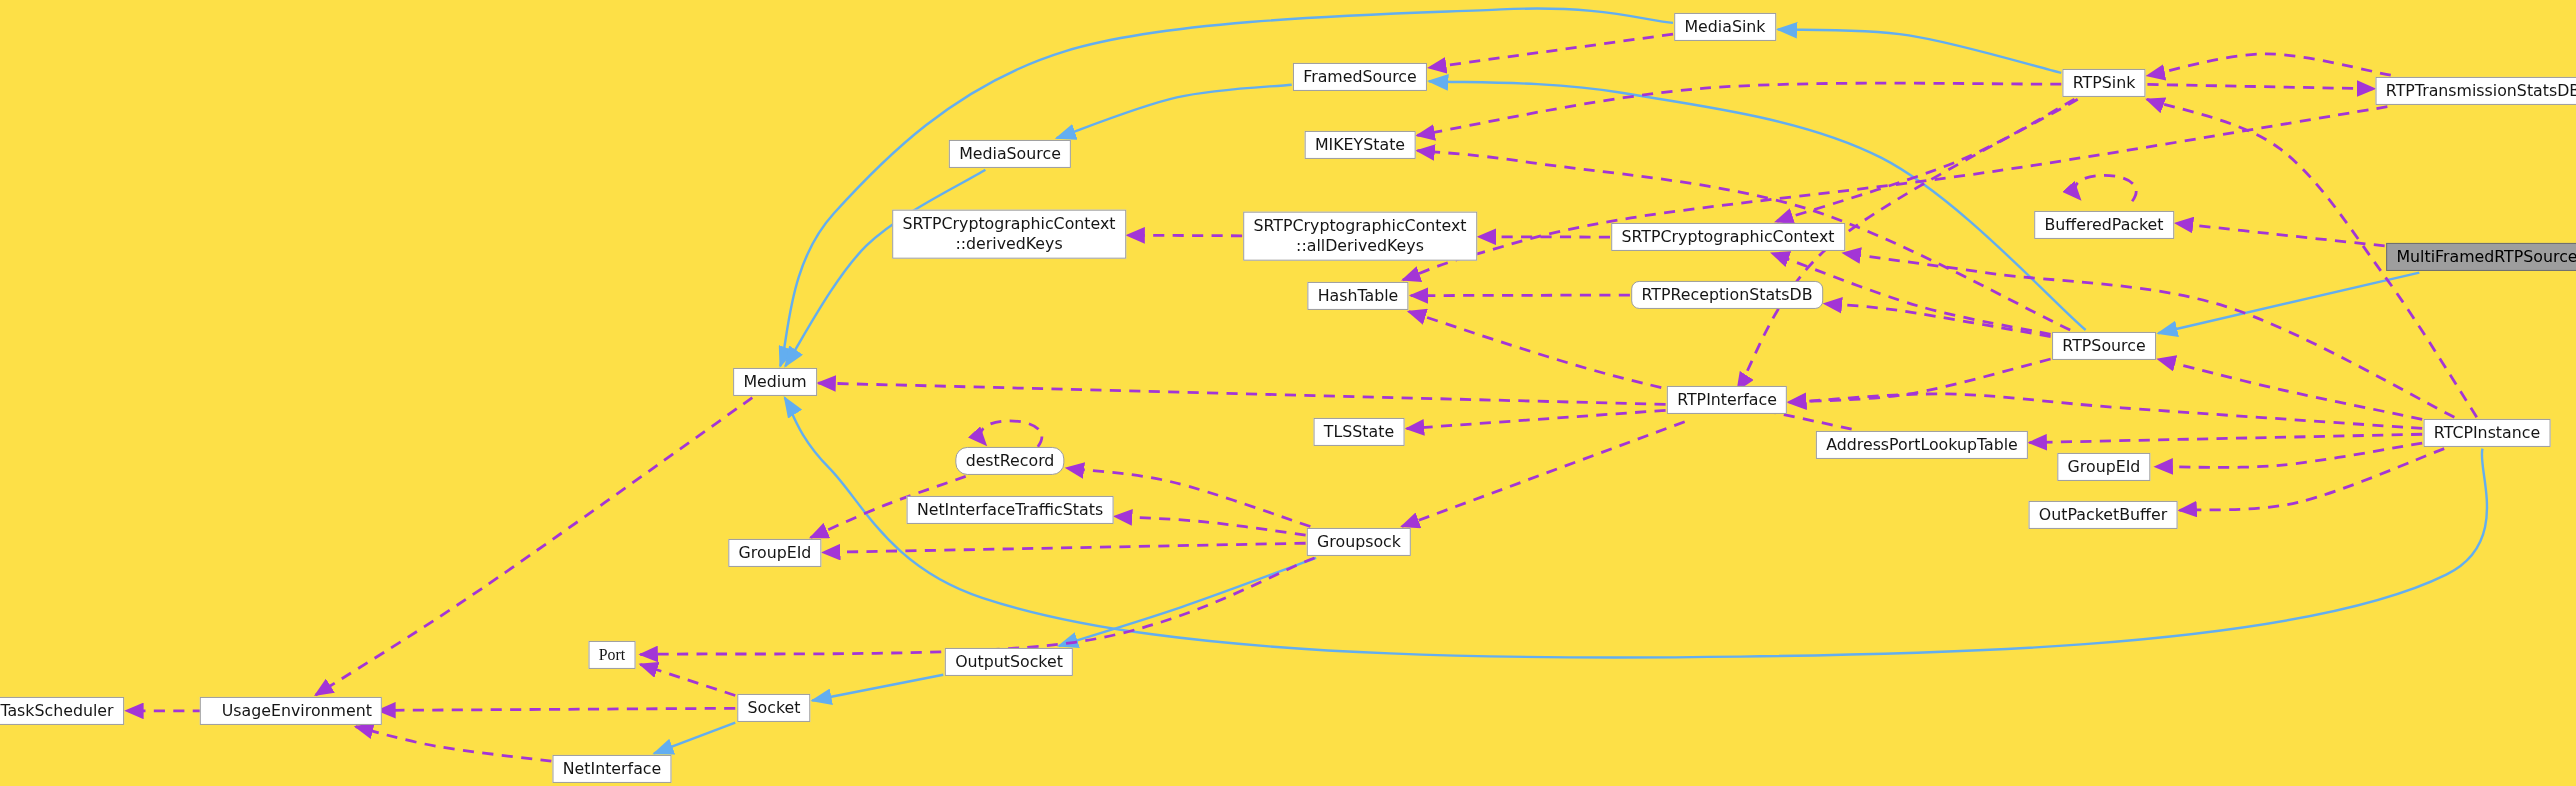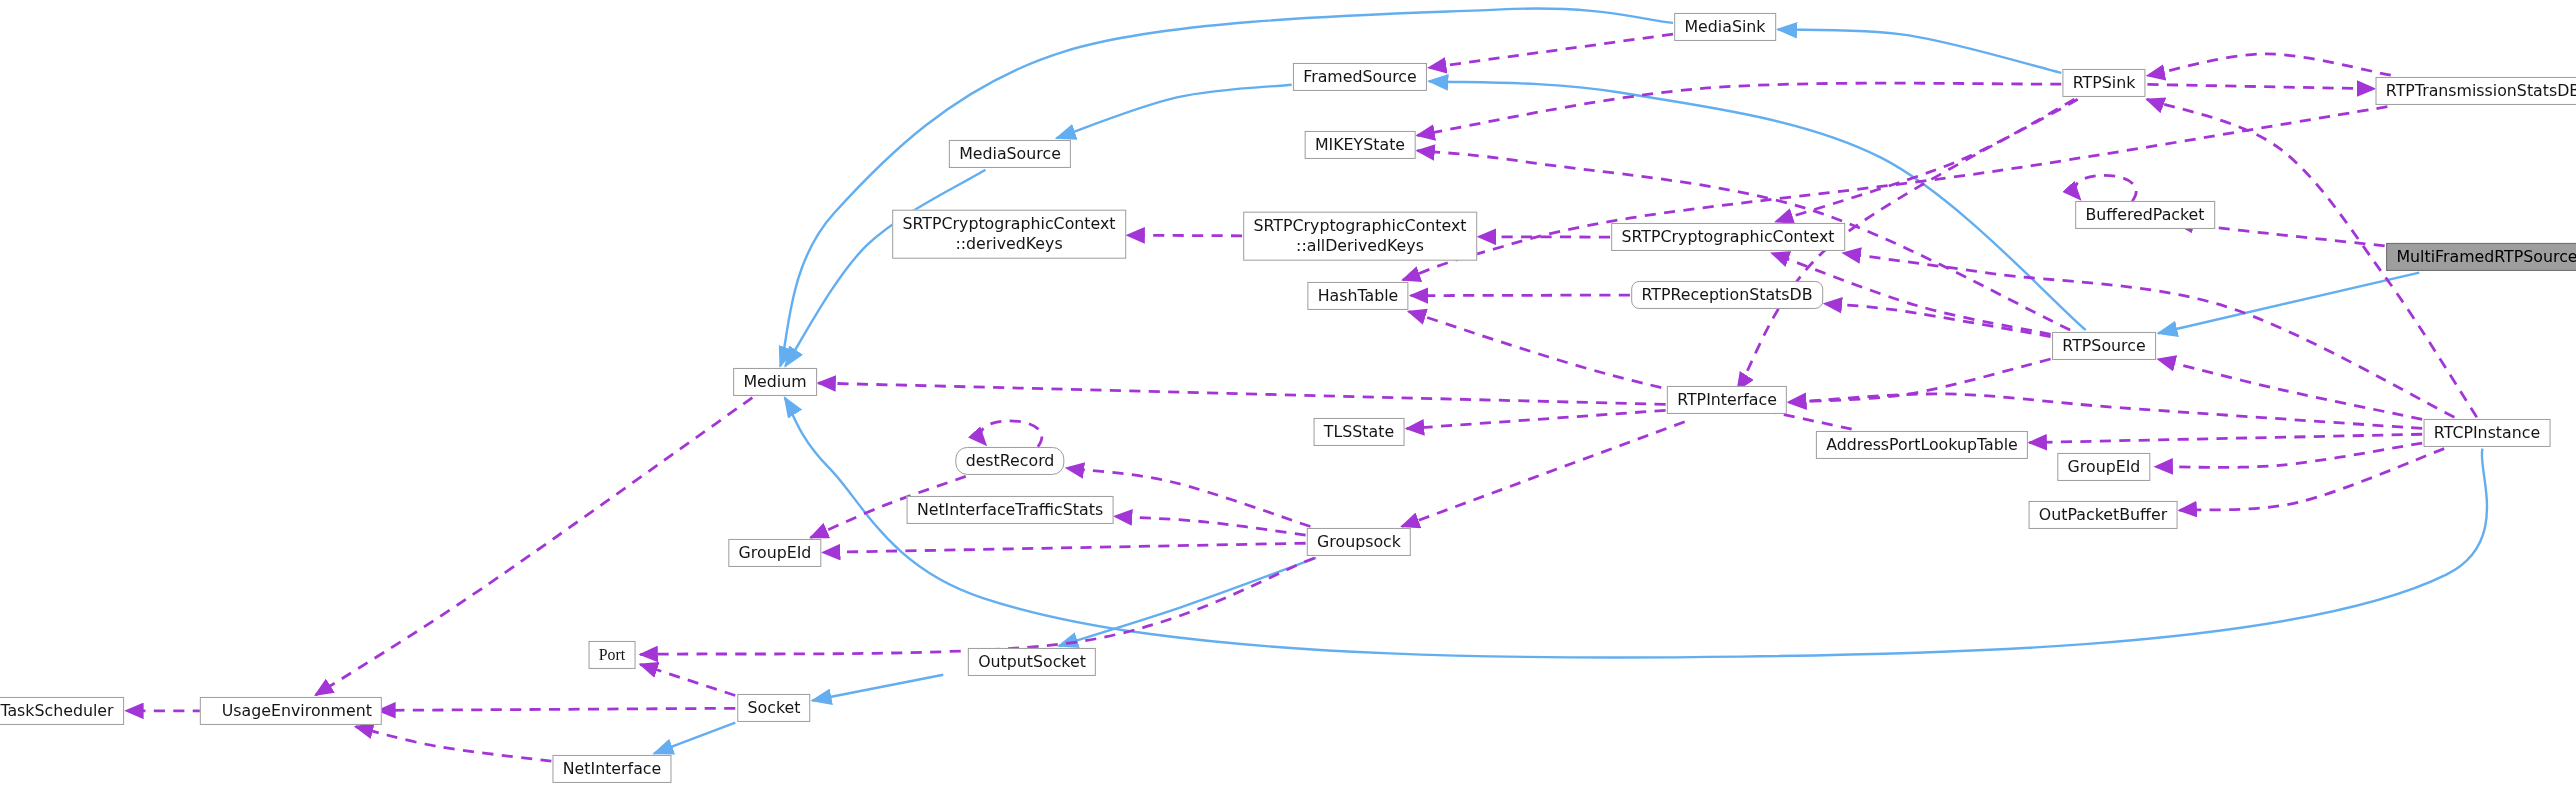--- a/index.html
+++ b/index.html
@@ -1,17 +1,17 @@
 <!DOCTYPE html>
 <html style="font-size:15px"><head>
 <meta charset="utf-8">
 <style>
   html,body { margin:0; padding:0; background:#000; }
   #canvas {
-    position:relative; width:2576px; height:787px; background:#ffffff;
+    position:relative; width:2576px; height:787px; background:#fde047;
     font-family:"DejaVu Sans", sans-serif; overflow:hidden;
   }
   #edges { position:absolute; left:0; top:0; z-index:1; }
   .node {
     position:absolute; transform:translate(-50%,-50%);
     background:#ffffff; border:1.9px solid #9c9c9c; color:#151515;
     font-size:15.8px; line-height:1.3; padding:2.8px 9.3px;
     white-space:pre; text-align:center; z-index:2; box-sizing:border-box;
   }
   .node.focus { background:#9e9e9e; border-color:#6e6e6e; color:#000; }
@@ -85,36 +85,36 @@
     <div class="node" style="left: 1360px; top: 77px;">FramedSource</div>
     <div class="node" style="left: 2104px; top: 83px;">RTPSink</div>
     <div class="node" style="left: 2483px; top: 91px;">RTPTransmissionStatsDB</div>
     <div class="node" style="left: 1010px; top: 154px;">MediaSource</div>
     <div class="node" style="left: 1360px; top: 145px;">MIKEYState</div>
     <div class="node" style="left: 1009px; top: 234px;">SRTPCryptographicContext
 ::derivedKeys</div>
     <div class="node" style="left: 1360px; top: 236px;">SRTPCryptographicContext
 ::allDerivedKeys</div>
     <div class="node" style="left: 1728px; top: 237px;">SRTPCryptographicContext</div>
-    <div class="node" style="left: 2104px; top: 215px; margin-left: 41px;">BufferedPacket</div>
+    <div class="node" style="left: 2104px; top: 225px;">BufferedPacket</div>
     <div class="node focus" style="left: 2487px; top: 257px;">MultiFramedRTPSource</div>
     <div class="node" style="left: 1358px; top: 296px;">HashTable</div>
     <div class="node" style="left: 1727px; top: 295px; border-radius: 8px;">RTPReceptionStatsDB</div>
     <div class="node" style="left: 2104px; top: 346px;">RTPSource</div>
     <div class="node" style="left: 775px; top: 382px;">Medium</div>
     <div class="node" style="left: 1727px; top: 400px;">RTPInterface</div>
     <div class="node" style="left: 1359px; top: 432px;">TLSState</div>
     <div class="node" style="left: 1922px; top: 445px;">AddressPortLookupTable</div>
     <div class="node" style="left: 2487px; top: 433px;">RTCPInstance</div>
     <div class="node" style="left: 1010px; top: 461px; border-radius: 12px;">destRecord</div>
     <div class="node" style="left: 2104px; top: 467px;">GroupEId</div>
     <div class="node" style="left: 1010px; top: 510px;">NetInterfaceTrafficStats</div>
     <div class="node" style="left: 2103px; top: 515px;">OutPacketBuffer</div>
     <div class="node" style="left: 1359px; top: 542px;">Groupsock</div>
     <div class="node" style="left: 775px; top: 553px;">GroupEId</div>
     <div class="node" style="left: 612px; top: 655px; font-family: Liberation Serif, serif;">Port</div>
-    <div class="node" style="left: 1009px; top: 662px; margin-left: 23px;">OutputSocket</div>
+    <div class="node" style="left: 1009px; top: 662px;">OutputSocket</div>
     <div class="node" style="left: 774px; top: 708px;">Socket</div>
     <div class="node" style="left: 57px; top: 711px;">TaskScheduler</div>
     <div class="node" style="left: 291px; top: 711px; padding-left: 21px;">UsageEnvironment</div>
     <div class="node" style="left: 612px; top: 769px;">NetInterface</div>
   </div>
 
 
 </body></html>

